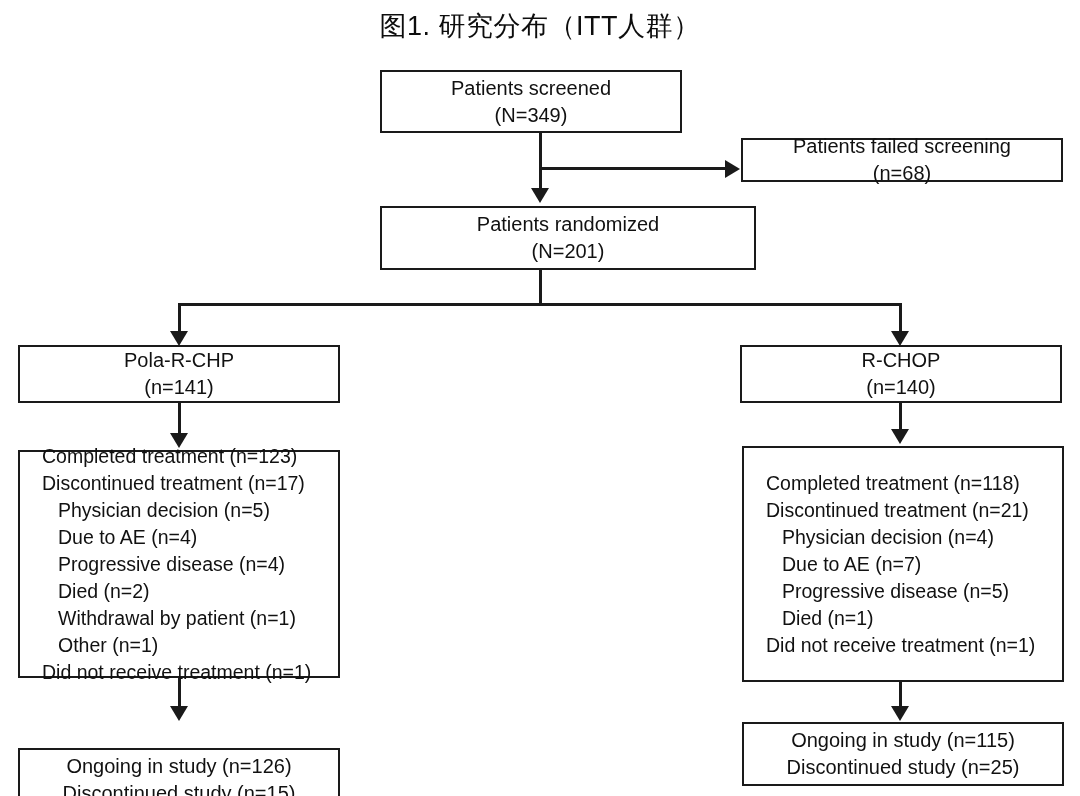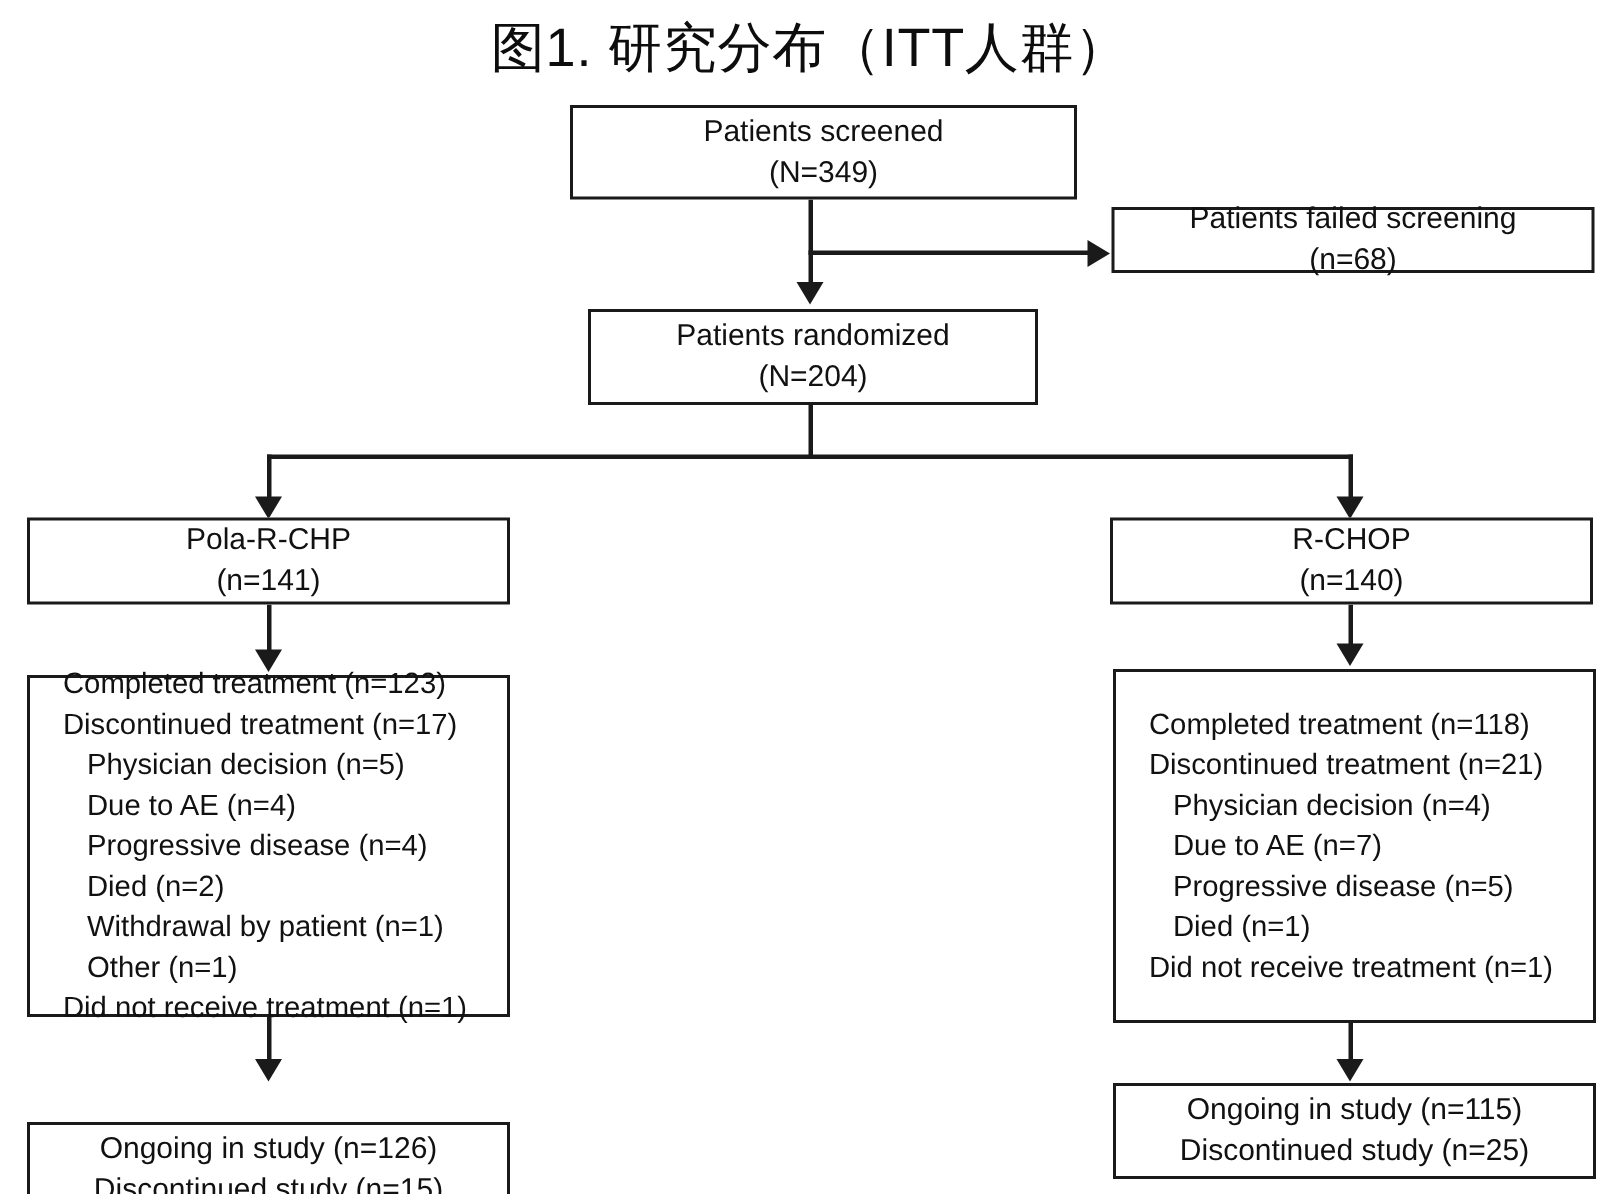--- a/index.html
+++ b/index.html
@@ -22,21 +22,21 @@
     width: 1080px;
     height: 796px;
   }
 
   .title {
     position: absolute;
     left: 0;
     top: 8px;
     width: 1080px;
     text-align: center;
-    font-size: 36px;
+    font-size: 27px;
     font-weight: 500;
     letter-spacing: 0.5px;
     color: #0d0d0d;
     white-space: pre;
   }
 
   .node {
     position: absolute;
     box-sizing: border-box;
     border: 2.5px solid #1a1a1a;
@@ -96,39 +96,39 @@
     z-index: 1;
   }
 </style>
 </head>
 <body>
 
 <div id="flow-root">
 
   <div class="title">图1. 研究分布（ITT人群）</div>
 
-  <div class="node centered" style="left:380px; top:70px; width:338px; height:63px;">
+  <div class="node centered" style="left:380px; top:70px; width:302px; height:63px;">
     <div class="line">Patients screened</div>
     <div class="line">(N=349)</div>
   </div>
 
   <div class="conn vline" style="left:539px; top:133px; width:3px; height:55px;"></div>
   <div class="arrow-down" style="left:531px; top:188px;"></div>
 
   <div class="conn hline" style="left:539px; top:167px; width:190px; height:3px;"></div>
   <div class="arrow-right" style="left:725px; top:160px;"></div>
 
   <div class="node centered" style="left:741px; top:138px; width:322px; height:44px;">
     <div class="line">Patients failed screening</div>
     <div class="line">(n=68)</div>
   </div>
 
-  <div class="node centered" style="left:380px; top:206px; width:300px; height:64px;margin-left:12px;">
+  <div class="node centered" style="left:380px; top:206px; width:376px; height:64px;">
     <div class="line">Patients randomized</div>
-    <div class="line">(N=204)</div>
+    <div class="line">(N=201)</div>
   </div>
 
   <div class="conn vline" style="left:539px; top:270px; width:3px; height:36px;"></div>
   <div class="conn hline" style="left:178px; top:303px; width:724px; height:3px;"></div>
   <div class="conn vline" style="left:178px; top:303px; width:3px; height:30px;"></div>
   <div class="arrow-down" style="left:170px; top:331px;"></div>
   <div class="conn vline" style="left:899px; top:303px; width:3px; height:30px;"></div>
   <div class="arrow-down" style="left:891px; top:331px;"></div>
 
   <div class="node centered" style="left:18px; top:345px; width:322px; height:58px;">

